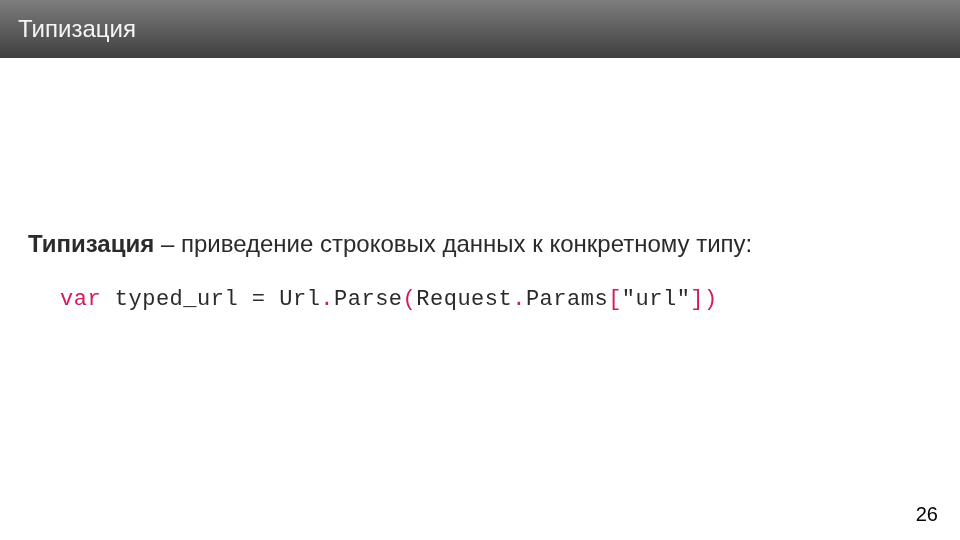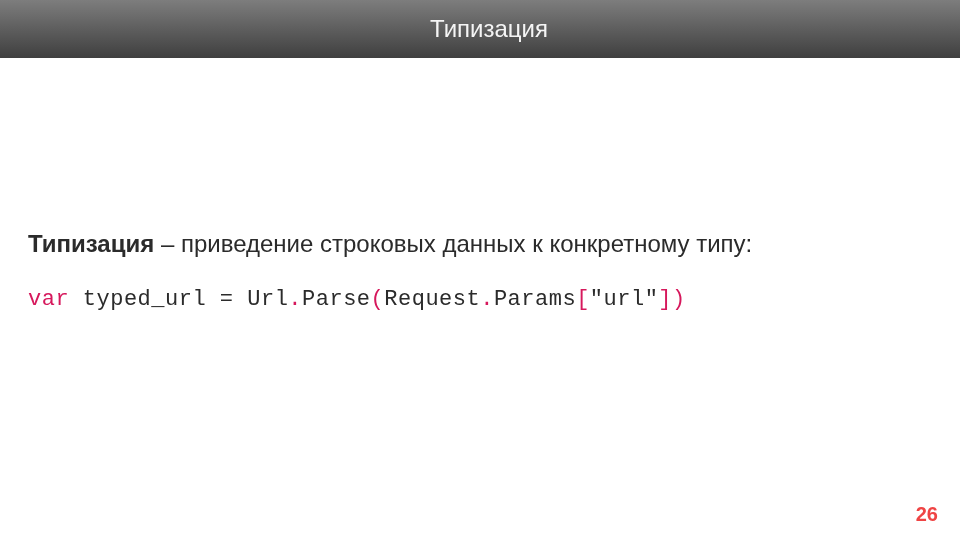--- a/index.html
+++ b/index.html
@@ -1,19 +1,18 @@
 <!DOCTYPE html>
 <html><head>
   <meta charset="utf-8">
   <style>
     * {
       margin: 0;
       padding: 0;
       box-sizing: border-box;
-      justify-content: center;
     }
     body {
       width: 960px;
       height: 540px;
       background: #ffffff;
       font-family: Arial, Helvetica, sans-serif;
       position: relative;
       overflow: hidden;
     }
     .header-bar {
@@ -39,36 +38,36 @@
       line-height: 1.3;
     }
     .def-strong {
       font-weight: 700;
     }
     .code-line {
       font-family: Consolas, 'Courier New', monospace;
       font-size: 22px;
       letter-spacing: 0.5px;
       color: #2b2b2b;
+      margin-left: 32px;
     }
     .tok-keyword { color: #d6185c; }
     .tok-ident   { color: #2b2b2b; }
     .tok-eq      { color: #2b2b2b; }
     .tok-type    { color: #2b2b2b; }
     .tok-dot     { color: #d6185c; }
     .tok-paren   { color: #d6185c; }
     .tok-bracket { color: #d6185c; }
     .tok-string  { color: #2b2b2b; }
     .page-number {
       position: absolute;
       right: 22px;
       bottom: 14px;
       font-size: 20px;
-      color: #ef4444;
-      font-weight: bold;
+      color: #000000;
     }
   </style>
 </head>
 <body>
 
 <div class="header-bar">
   <div class="header-title">Типизация</div>
 </div>
 
 <div class="content">

